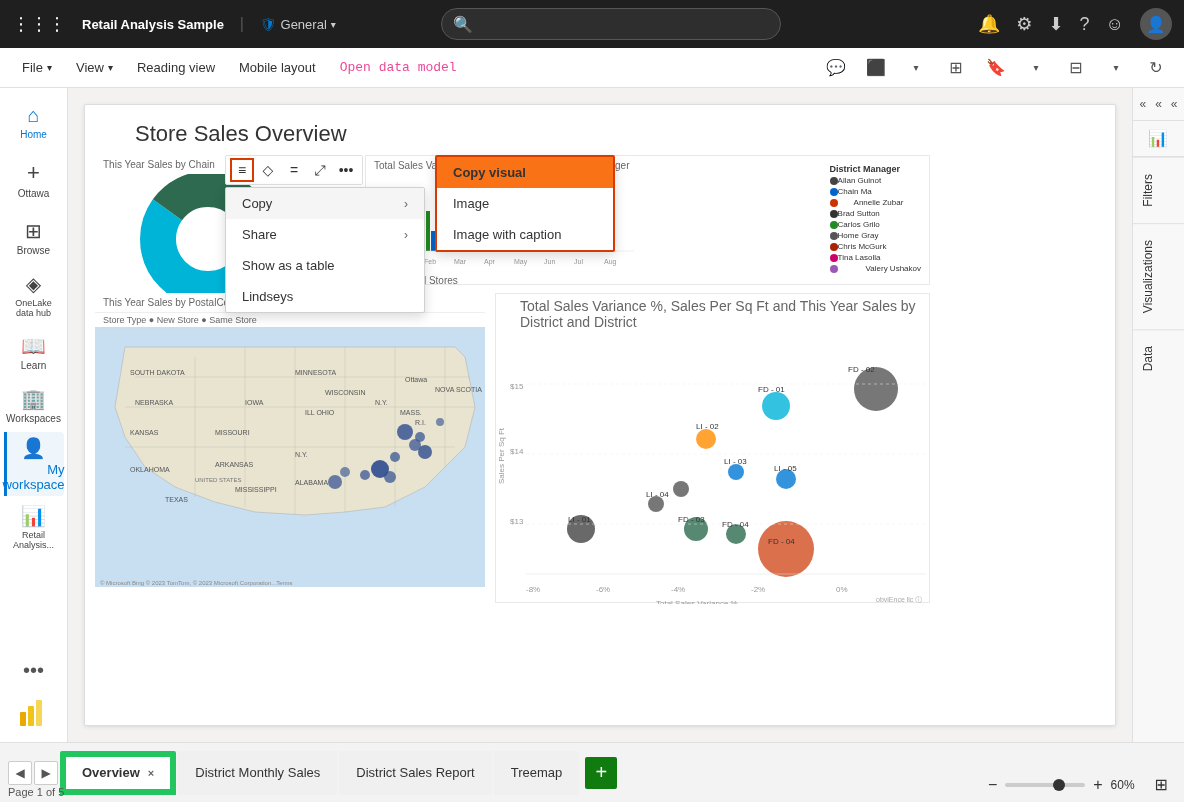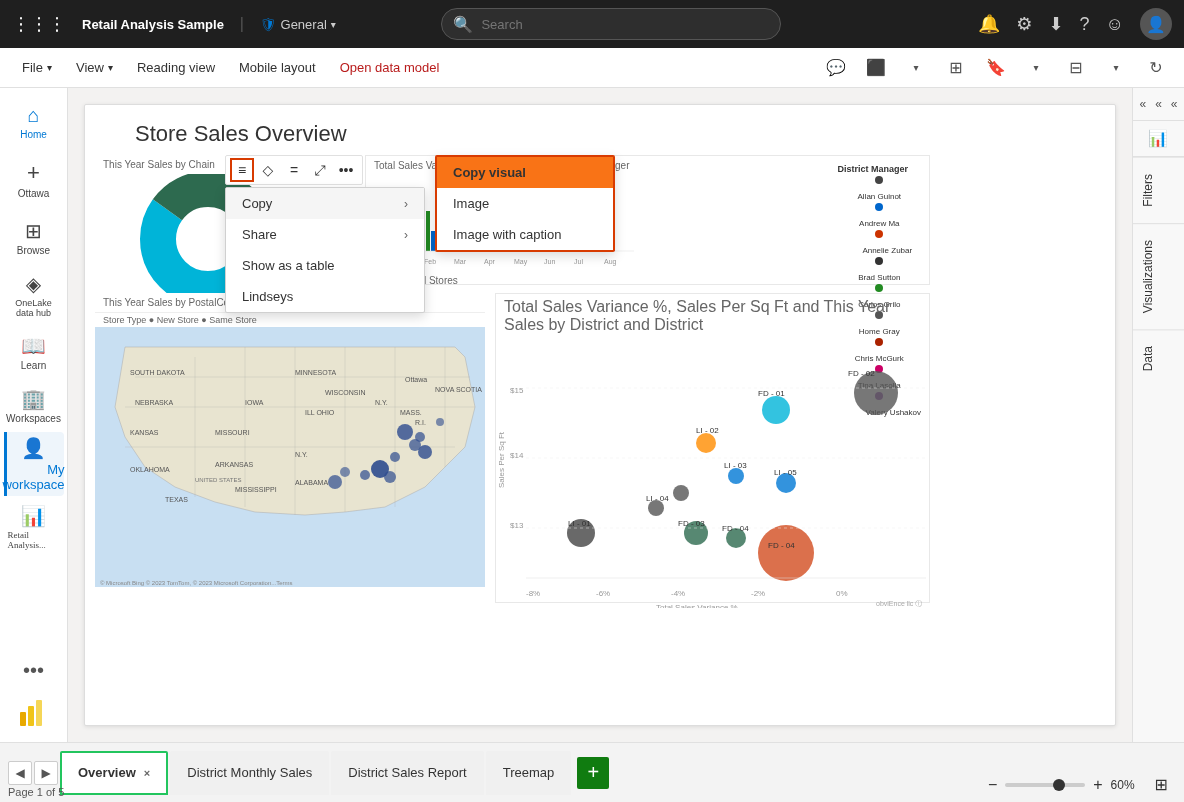--- a/index.html
+++ b/index.html
@@ -101,21 +101,21 @@
       padding: 4px 10px;
       font-size: 13px;
       color: #333;
       cursor: pointer;
       border-radius: 3px;
       display: flex;
       align-items: center;
       gap: 4px;
       white-space: nowrap;
     }
-    .nav-item.disabled { color: #b91c1c; cursor: default; }
+    .nav-item.disabled { color: #ec4899; cursor: default; font-family: Liberation Mono, monospace; }
     .nav-right-icons {
       margin-left: auto;
       display: flex;
       align-items: center;
       gap: 8px;
     }
     .nav-right-icon {
       width: 32px;
       height: 32px;
       display: flex;
@@ -334,21 +334,21 @@
       font-size: 13px;
       cursor: pointer;
       border: 1px solid transparent;
       border-radius: 2px 2px 0 0;
       background: #fff;
       color: #333;
       position: relative;
       white-space: nowrap;
     }
     .tab.active {
-      border: 2px solid #22c55e;
+      border: 6px solid #22c55e;
       background: #fff;
       font-weight: 600;
     }
     .tab-close {
       margin-left: 8px;
       font-size: 11px;
       color: #666;
       cursor: pointer;
     }
     .tab:not(.active) {
@@ -425,23 +425,22 @@
     .district-manager-legend {
       position: absolute;
       top: 8px;
       right: 8px;
       font-size: 9px;
       color: #333;
     }
     .legend-item {
       display: flex;
       align-items: center;
-      gap: 8px;
+      gap: 0;
       margin-bottom: 2px;
-      flex-direction: column;
     }
     .legend-dot {
       width: 8px;
       height: 8px;
       border-radius: 50%;
     }
   </style>
 </head>
 <body>
 
@@ -449,21 +448,20 @@
   <span class="topbar-grid-icon">⋮⋮⋮</span>
   <span class="topbar-title">Retail Analysis Sample</span>
   <span class="topbar-divider">|</span>
   <span class="topbar-label">
     <span style="color:#0078d4;">🛡</span>
     <span>General</span>
     <span style="font-size:10px;">▾</span>
   </span>
   <div class="topbar-search">
     <span style="color:#aaa;">🔍</span>
-    <input type="text" placeholder="Search" style="">
   </div>
   <div class="topbar-icons">
     <span class="topbar-icon">🔔</span>
     <span class="topbar-icon">⚙</span>
     <span class="topbar-icon">⬇</span>
     <span class="topbar-icon">?</span>
     <span class="topbar-icon">☺</span>
     <div class="topbar-avatar">
       <span>👤</span>
     </div>
@@ -527,21 +525,21 @@
     <div class="sidebar-item" style="padding:4px;">
       <span class="sidebar-item-icon">🏢</span>
       <span class="sidebar-item-label">Workspaces</span>
     </div>
     <div class="sidebar-item sidebar-active-item" style="background:#eef5fb; padding:4px;">
       <span class="sidebar-item-icon">👤</span>
       <span class="sidebar-item-label" style="font-size:13px;text-align:right;color:#0078d4;">My workspace</span>
     </div>
     <div class="sidebar-item" style="padding:4px;">
       <span class="sidebar-item-icon" style="color:#e8a900;">📊</span>
-      <span class="sidebar-item-label" style="font-size:9px;text-align:left;font-family:Liberation Serif, serif;">Retail Analysis...</span>
+      <span class="sidebar-item-label" style="font-size:9px;text-align:center;">Retail Analysis...</span>
     </div>
     <div class="sidebar-spacer"></div>
     <div class="sidebar-dots">•••</div>
 
     <div class="pbi-icon">
       <svg width="32" height="32" viewBox="0 0 32 32">
         <rect x="2" y="14" width="6" height="14" fill="#e8a900" rx="1"></rect>
         <rect x="10" y="8" width="6" height="20" fill="#f0c419" rx="1"></rect>
         <rect x="18" y="2" width="6" height="26" fill="#f5d657" rx="1"></rect>
       </svg>
@@ -574,21 +572,21 @@
         <div style="font-size:10px; color:#666; padding:4px 8px;">Total Sales Variance by FiscalMonth and District Manager</div>
 
         <div class="district-manager-legend">
           <div style="font-size:9px;font-weight:600;margin-bottom:2px;">District Manager</div>
           <div class="legend-item">
               <div class="legend-dot" style="background:#444;"></div>
               <span style="font-size:8px;">Allan Guinot</span>
             </div>
           <div class="legend-item">
               <div class="legend-dot" style="background:#0066cc;"></div>
-              <span style="font-size:8px;">Andrew Ma</span>
+              <span style="font-size:8px;">Chain Ma</span>
             </div>
           <div class="legend-item">
               <div class="legend-dot" style="background:#cc3300;"></div>
               <span style="font-size:8px;margin-left:16px;">Annelie Zubar</span>
             </div>
           <div class="legend-item">
               <div class="legend-dot" style="background:#333;"></div>
               <span style="font-size:8px;">Brad Sutton</span>
             </div>
           <div class="legend-item">
@@ -697,21 +695,21 @@
           <circle cx="270" cy="148" r="5" fill="#2d4b8e" opacity="0.7"></circle>
           <circle cx="240" cy="155" r="7" fill="#2d4b8e" opacity="0.7"></circle>
           <circle cx="250" cy="145" r="5" fill="#2d4b8e" opacity="0.6"></circle>
           <circle cx="345" cy="95" r="4" fill="#2d4b8e" opacity="0.6"></circle>
 
           <text x="5" y="258" font-size="6" fill="#888">© Microsoft Bing © 2023 TomTom, © 2023 Microsoft Corporation...Terms</text>
         </svg>
       </div>
 
       <div style="position:absolute; top:188px; left:410px; width:435px; height:310px; border:1px solid #e8e8e8;">
-        <div style="font-size:16px; color:#666; padding:4px 8px;">Total Sales Variance %, Sales Per Sq Ft and This Year Sales by District and District</div>
+        <div style="font-size:14px; color:#666; padding:4px 8px;margin-left:16px;">Total Sales Variance %, Sales Per Sq Ft and This Year Sales by District and District</div>
         <svg width="435" height="270">
 
           <text x="8" y="150" font-size="8" fill="#999" transform="rotate(-90,8,150)">Sales Per Sq Ft</text>
 
           <text x="14" y="55" font-size="8" fill="#999">$15</text>
           <text x="14" y="120" font-size="8" fill="#999">$14</text>
           <text x="14" y="190" font-size="8" fill="#999">$13</text>
 
           <text x="30" y="258" font-size="8" fill="#999">-8%</text>
           <text x="100" y="258" font-size="8" fill="#999">-6%</text>

